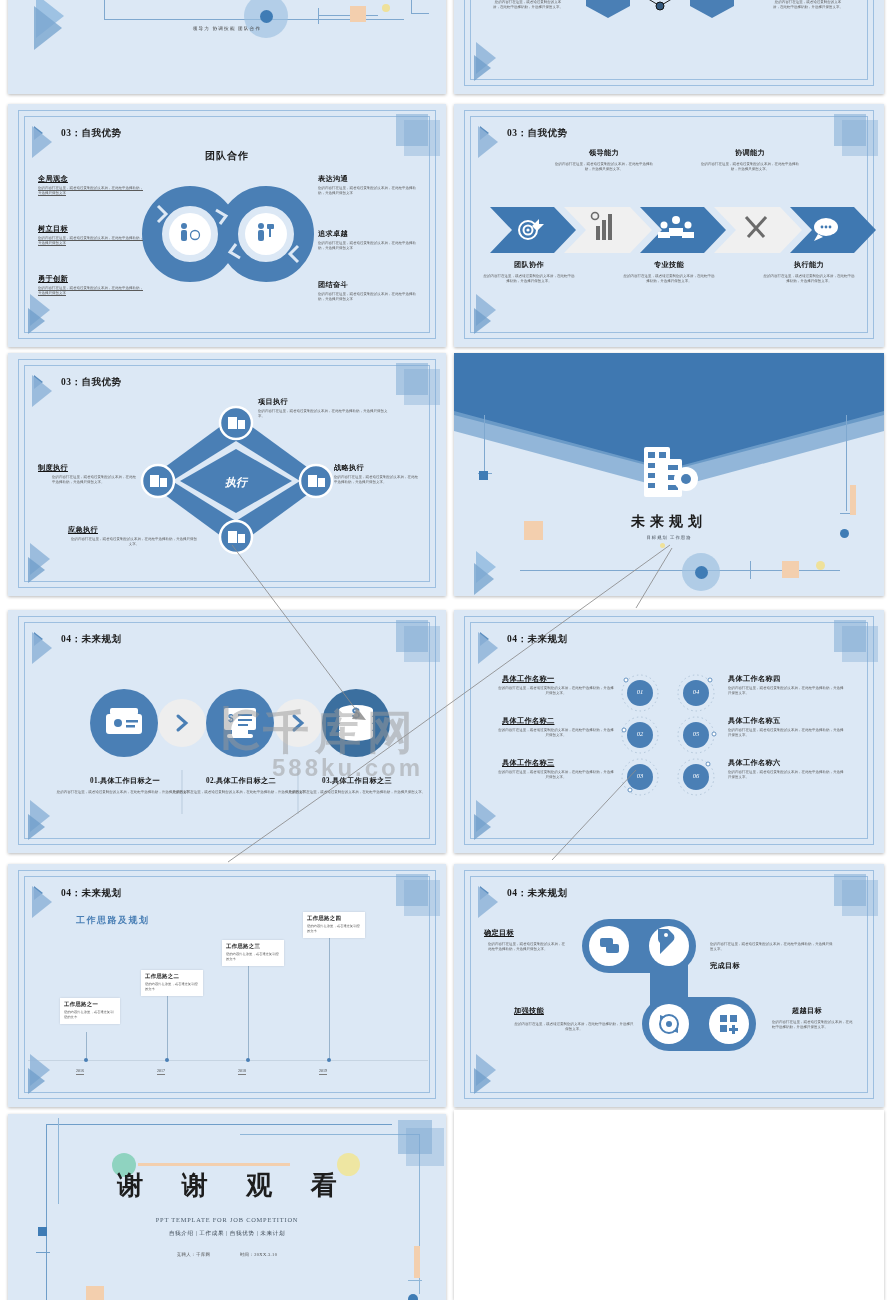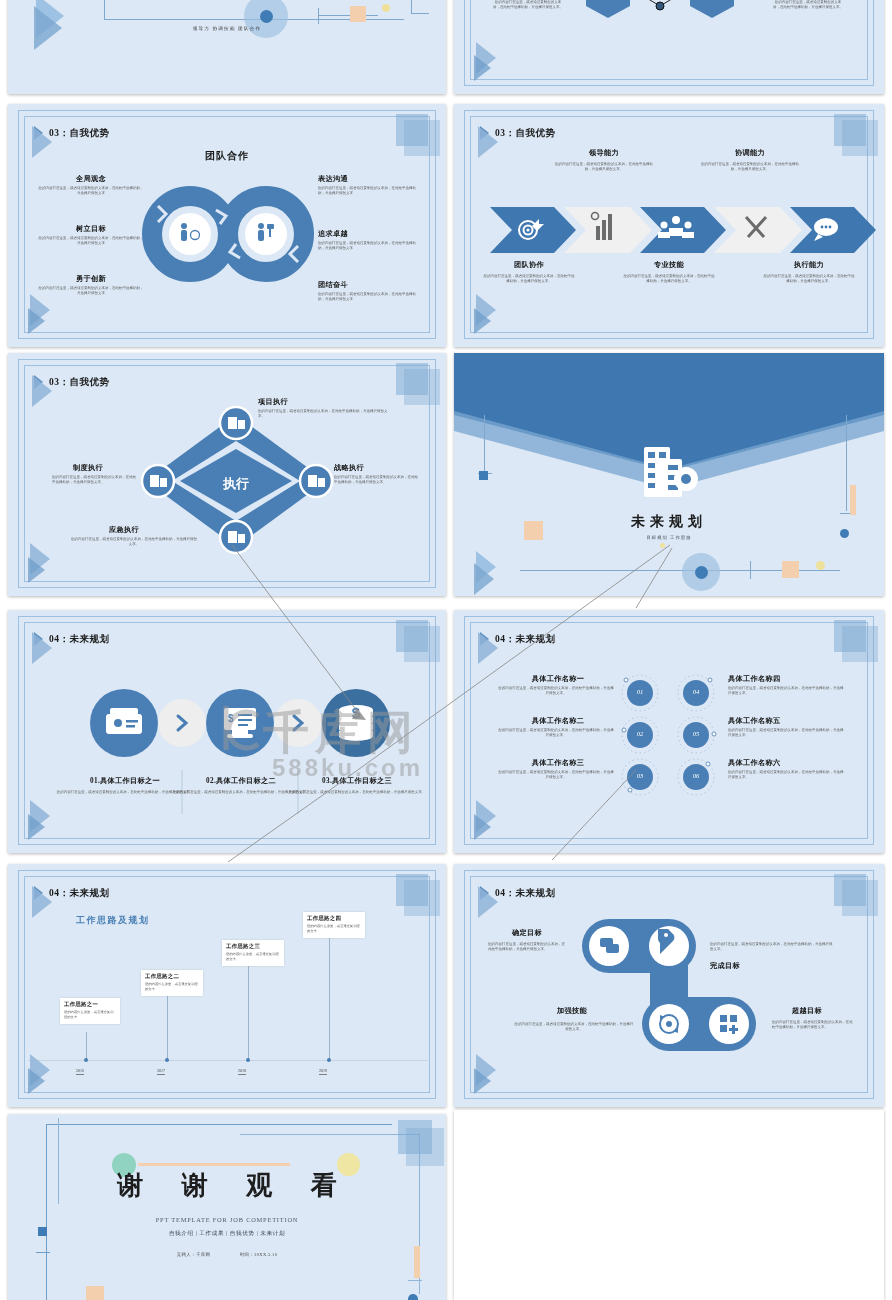--- a/index.html
+++ b/index.html
@@ -30,29 +30,29 @@
   
   .sq-a { position:absolute; background:#7da8d2; opacity:.52; }
   .sq-b { position:absolute; background:#7da8d2; opacity:.38; }
 
   
   .tri { position:absolute; width:0; height:0; }
   .tri.t1 { border-top:16px solid transparent; border-bottom:16px solid transparent; border-left:20px solid #8fb4d8; opacity:.85;}
   .tri.t2 { border-top:13px solid transparent; border-bottom:13px solid transparent; border-left:17px solid #6f9dc9; opacity:.75;}
 
   
-  .hdr { position:absolute; display:flex; align-items:center; gap:6px; }
+  .hdr { position:absolute; display:flex; align-items:center; gap:18px; }
   .hdr .arrow { width:0;height:0;border-top:7px solid transparent;border-bottom:7px solid transparent;border-left:9px solid #5d8fc0;}
   .hdr .htxt { font-size:9.5px; font-weight:bold; color:#1c1c1c; letter-spacing:.5px; white-space:nowrap;}
 
   .secTitle { position:absolute; font-size:10px; font-weight:bold; color:#1a1a1a; letter-spacing:1px; white-space:nowrap;}
   .itemTitle { position:absolute; font-size:7.2px; font-weight:bold; color:#141414; white-space:nowrap; letter-spacing:.3px;}
   .body { position:absolute; font-size:3.5px; line-height:1.55; color:#5a5a5a; }
   .ta-c { text-align:center; }
-  .ta-r { text-align:center; }
+  .ta-r { text-align:left;text-decoration:underline; }
 
   svg { display:block; }
 
   
   #s1 { left:8px; top:-54px; width:438px; height:148px; }
   #s1 .big { position:absolute; left:0; right:0; top:56px; text-align:center; font-size:17px; font-weight:bold; color:#1a1a1a; letter-spacing:3px;}
   #s1 .sub { position:absolute; left:0; right:0; top:80px; text-align:center; font-size:4.6px; color:#3c3c3c; letter-spacing:1.2px;}
 
   
   #s2 { left:454px; top:-78px; width:430px; height:172px; }
@@ -288,21 +288,21 @@
         <rect x="220" y="64" width="9" height="12"></rect>
           <rect x="230" y="67" width="7" height="9"></rect>
         <rect x="300" y="122" width="9" height="12"></rect>
           <rect x="310" y="125" width="7" height="9"></rect>
         <rect x="220" y="178" width="9" height="12"></rect>
           <rect x="230" y="181" width="7" height="9"></rect>
         <rect x="142" y="122" width="9" height="12"></rect>
           <rect x="152" y="125" width="7" height="9"></rect>
       </g>
     </svg>
-    <div style="position:absolute;left:198px;top:122px;width:60px;text-align:center;color:#fff;font-size:13px;font-weight:bold;">执行</div>
+    <div style="position:absolute;left:198px;top:122px;width:60px;text-align:center;color:#fff;font-size:11px;font-weight:bold;font-style:italic;">执行</div>
 
     <div class="itemTitle" style="left:250px;top:44px;">项目执行</div>
     <div class="body" style="left:250px;top:56px;width:130px;">您的内容打在这里，或者通过复制您的文本后，在此框中选择粘贴，并选择只保留文字。</div>
     <div class="itemTitle" style="left:326px;top:110px;">战略执行</div>
     <div class="body" style="left:326px;top:122px;width:86px;">您的内容打在这里，或者通过复制您的文本后，在此框中选择粘贴，并选择只保留文字。</div>
     <div class="itemTitle ta-r" style="left:60px;top:172px;width:112px;">应急执行</div>
     <div class="body ta-c" style="left:62px;top:184px;width:128px;">您的内容打在这里，或者通过复制您的文本后，在此框中选择粘贴，并选择只保留文字。</div>
     <div class="itemTitle ta-r" style="left:30px;top:110px;width:100px;">制度执行</div>
     <div class="body" style="left:44px;top:122px;width:86px;">您的内容打在这里，或者通过复制您的文本后，在此框中选择粘贴，并选择只保留文字。</div>
 

